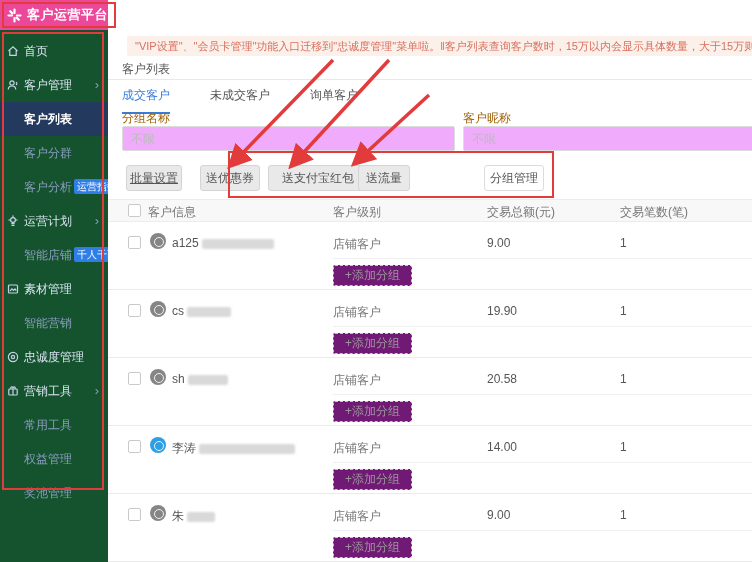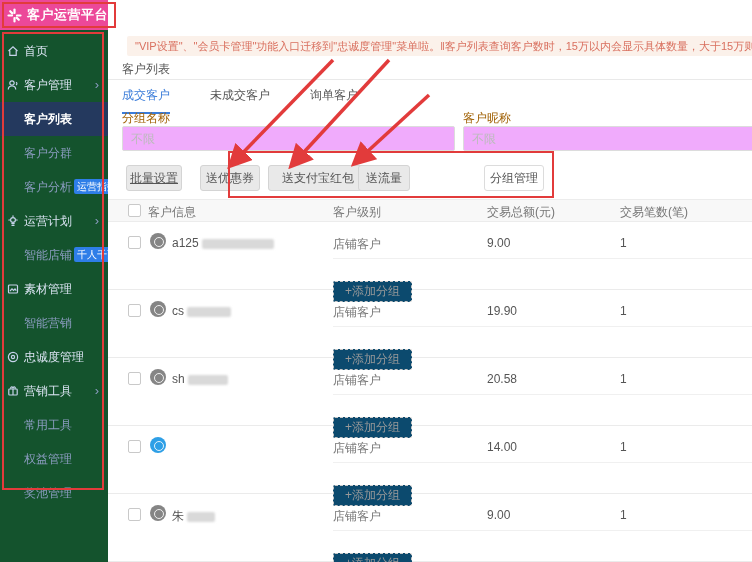--- a/index.html
+++ b/index.html
@@ -95,21 +95,21 @@
     display:inline-block; height:10px; background:#d9d9d9; border-radius:2px;
     vertical-align:middle; margin-left:3px; filter:blur(1.2px);
   }
   .rlevel  { position:absolute; left:225px; top:14px; font-size:12px; color:#777; }
   .ramount { position:absolute; left:379px; top:14px; font-size:12px; color:#555; }
   .rcount  { position:absolute; left:512px; top:14px; font-size:12px; color:#555; }
   .subline { position:absolute; left:225px; right:0; top:36px; border-top:1px solid #f0f0f0; }
   .addgrp {
     position:absolute; left:225px; top:43px; height:21px; line-height:19px;
     border:1px dashed #c9c9c9; border-radius:2px; color:#999; font-size:12px;
-    padding:0 11px; background:#0c4a6e; cursor:pointer;margin-top:16px;
+    padding:0 11px; background:#701a75; cursor:pointer;
   }
   
   .anno-box { position:absolute; border:2px solid #e23b3b; pointer-events:none; }
   .box-logo    { left:2px;   top:2px;   width:114px; height:26px; }
   .box-sidebar { left:2px;   top:32px;  width:102px; height:458px; }
   .box-toolbar { left:228px; top:151px; width:326px; height:47px; }
   .anno-svg { position:absolute; left:0; top:0; width:752px; height:562px; pointer-events:none; }
 </style>
 </head>
 <body>
@@ -283,20 +283,21 @@
       <span class="rlevel">店铺客户</span>
       <span class="ramount">20.58</span>
       <span class="rcount">1</span>
       <span class="subline"></span>
       <span class="addgrp">+添加分组</span>
     </div>
 
     <div class="rblock">
       <span class="cb"></span>
       <span class="avatar blue"></span>
+      <span class="rname"><span>李涛</span><span class="mask" style="width:96px"></span></span>
       <span class="rlevel">店铺客户</span>
       <span class="ramount">14.00</span>
       <span class="rcount">1</span>
       <span class="subline"></span>
       <span class="addgrp">+添加分组</span>
     </div>
 
     <div class="rblock">
       <span class="cb"></span>
       <span class="avatar"></span>

